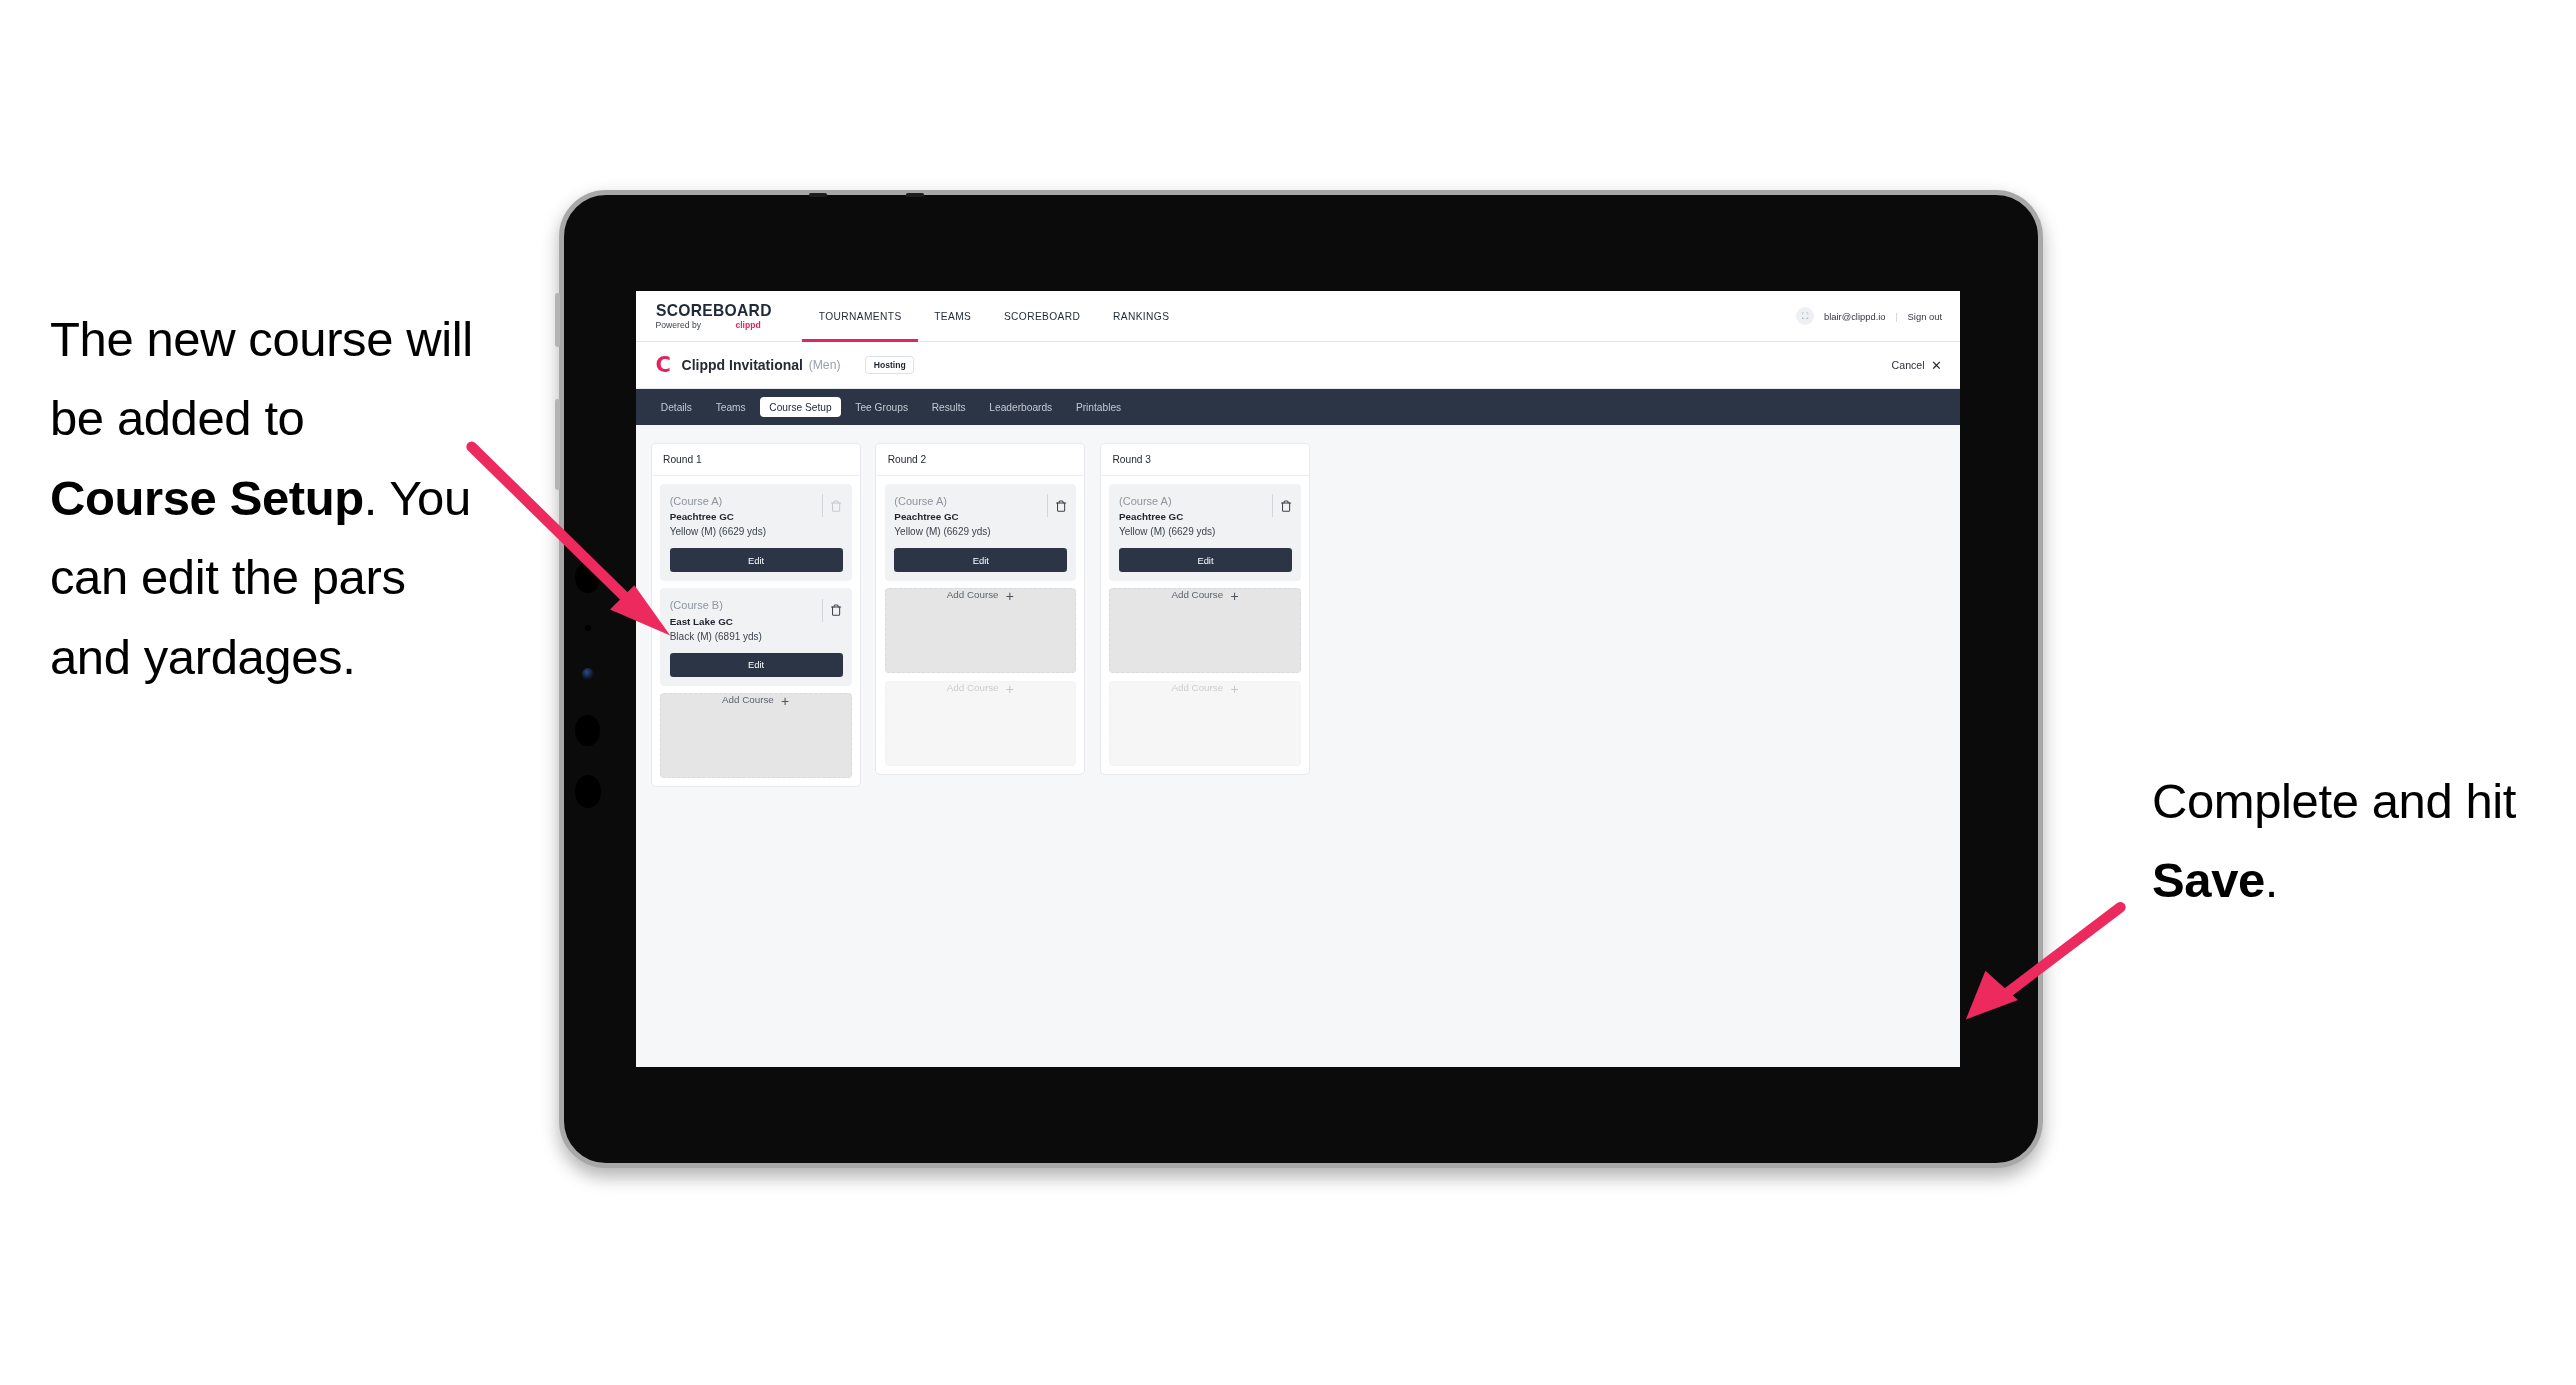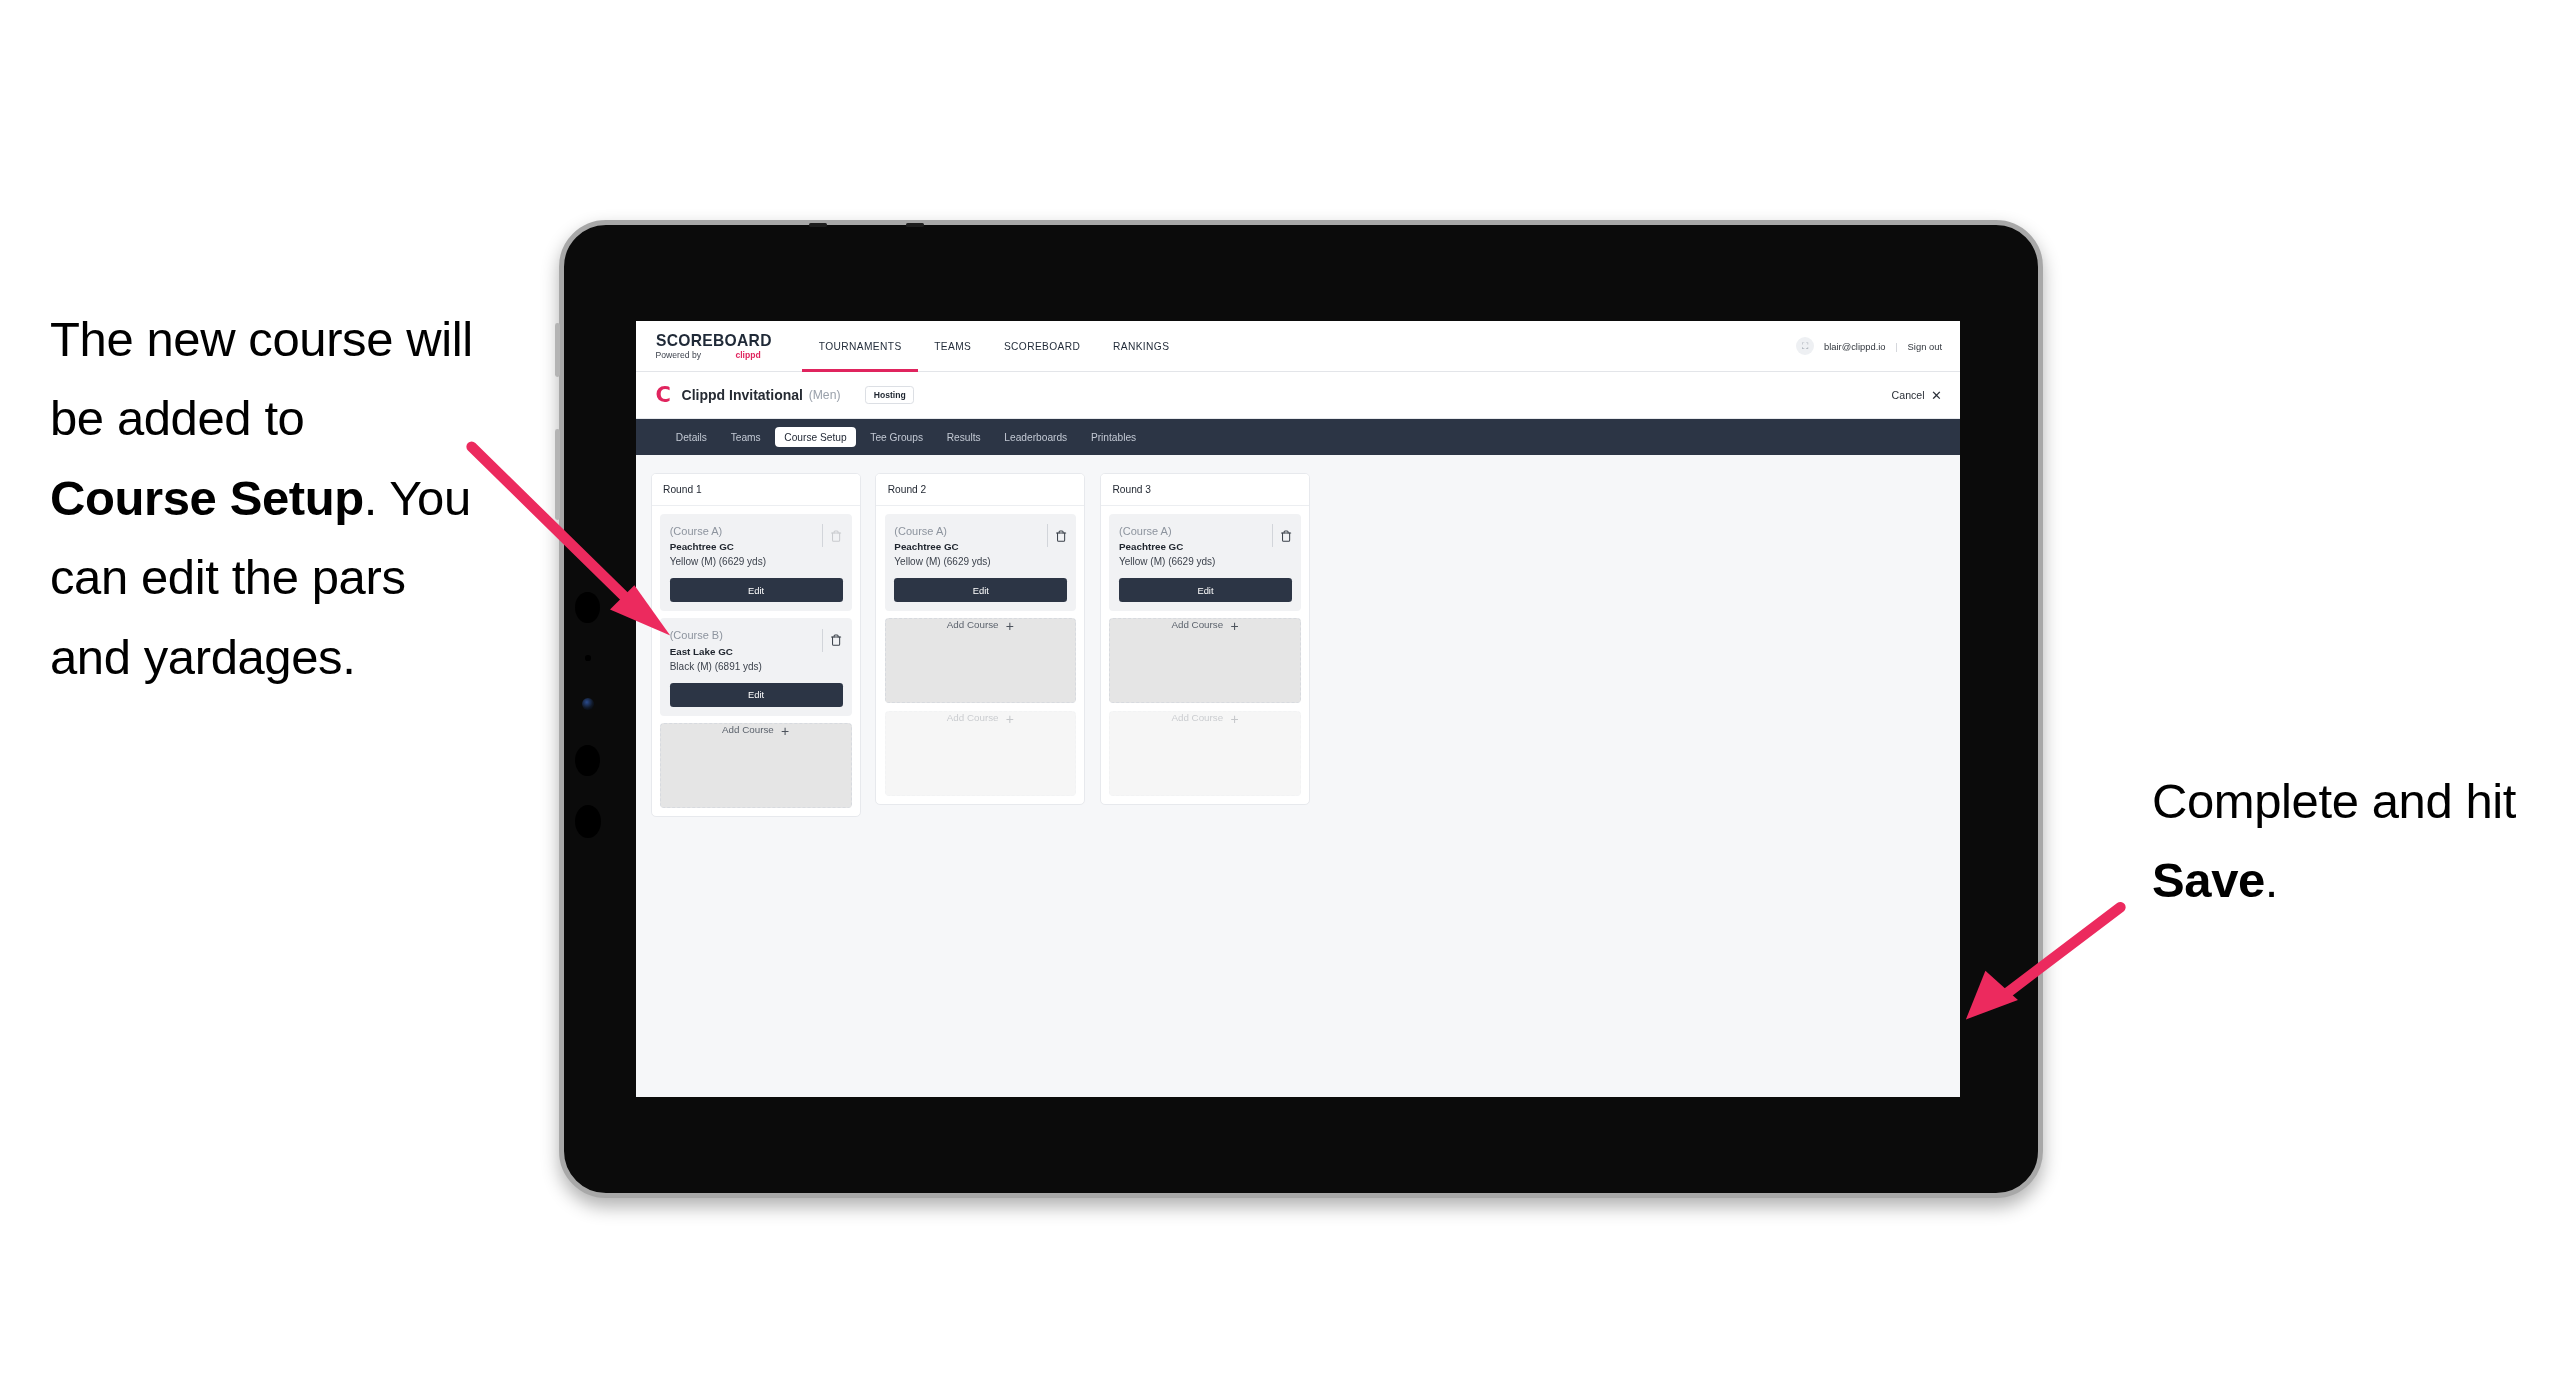--- a/index.html
+++ b/index.html
@@ -47,21 +47,21 @@
 
   
   .arrow-svg { position: absolute; overflow: visible; pointer-events: none; }
   #arrow-left-annotation  { left: 457px;  top: 432px; }
   #arrow-right-annotation { left: 1948px; top: 889px; }
 
   
   #tablet-device {
     position: absolute;
     left: 559px;
-    top: 220px;
+    top: 190px;
     width: 1484px;
     height: 978px;
     background: #0b0b0b;
     border-radius: 47px;
     border: 5.7px solid #a8a8a8;
     box-shadow: 0 8.2px 18px rgba(0,0,0,0.30);
   }
   
   .device-button {
     position: absolute;
@@ -224,21 +224,21 @@
   }
   #cancel-x { font-size: 13px; line-height: 1; }
 
   
   #sub-tabs {
     display: flex;
     align-items: center;
     gap: 4.1px;
     height: 36px;
     background: #2c3545;
-    padding: 0 30px;
+    padding: 0 15px;
   }
   .sub-tab {
     font-size: 10.2px;
     color: #c3c9d4;
     padding: 4.9px 9.8px;
     border-radius: 4.1px;
     cursor: pointer;
     white-space: nowrap;
   }
   .sub-tab.active {

